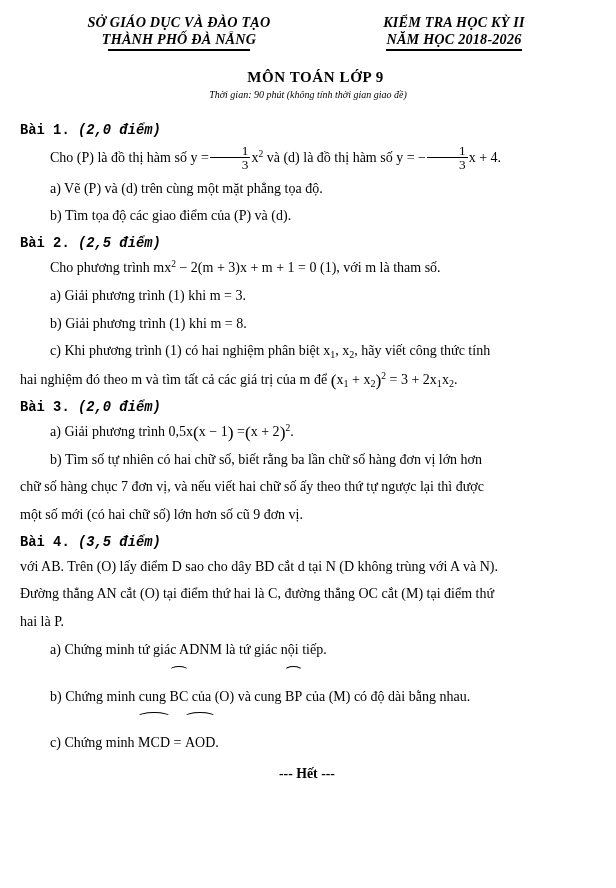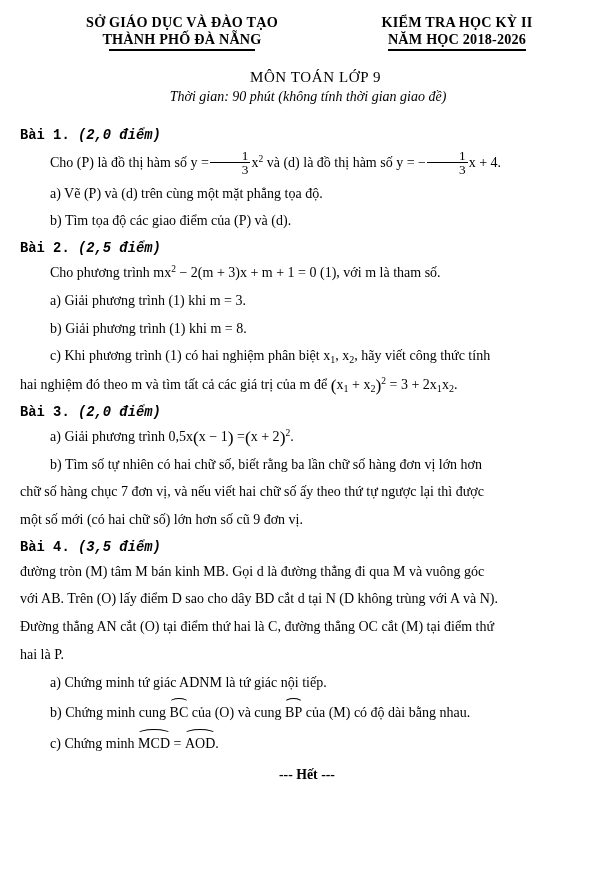--- a/index.html
+++ b/index.html
@@ -13,23 +13,24 @@
     font-size: 13.5px;
     overflow: hidden;
     position: relative;
   }
 
   .page { width: 616px; height: 888px; position: relative; padding: 0; }
 
   
   .header-row {
     display: flex;
-    justify-content: flex-end;
+    justify-content: center;
     align-items: flex-start;
     padding: 14px 34px 0 26px;
+    font-style: italic;
   }
   .hdr-block { text-align: center; line-height: 1.22; }
   .hdr-left { width: 300px; }
   .hdr-right { width: 250px; }
   .hdr-line {
     font-weight: bold;
     font-size: 14.2px;
     letter-spacing: 0.2px;
     white-space: nowrap;
   }
@@ -40,28 +41,28 @@
     left: 4%; right: 4%;
     bottom: -2px;
     height: 2px;
     background: #000;
   }
   .hdr-right .hdr-underlined::after { left: 0%; right: 0%; }
 
   
   .title-block { text-align: center; margin-top: 20px; }
   .subject-title {
-    font-weight: normal;
+    font-weight: bold;
     font-size: 15px;
     letter-spacing: 0.6px;
     padding-left: 15px;
   }
   .time-note {
     font-style: italic;
-    font-size: 14px;
+    font-size: 10px;
     margin-top: 3px;
   }
 
   
   .body-wrap { padding: 14px 22px 0 20px; }
 
   .bai-head {
     font-weight: bold;
     font-size: 13.8px;
     margin-top: 9px;
@@ -105,21 +106,21 @@
     display: inline-block;
     font-size: 1.25em;
     vertical-align: -0.12em;
     line-height: 1;
   }
 
   
   .arc {
     position: relative;
     display: inline-block;
-    padding-top: 3px;
+    padding-top: 19px;
     white-space: nowrap;
   }
   .arc > .arc-bar {
     position: absolute;
     top: -1px;
     left: -1px;
     right: -1px;
     height: 6px;
     border-top: 1.4px solid #000;
     border-left: 1.4px solid transparent;
@@ -225,21 +226,20 @@
 
     <div class="para sub-indent">b) Tìm số tự nhiên có hai chữ số, biết rằng ba lần chữ số hàng đơn vị lớn hơn</div>
     <div class="para flush">chữ số hàng chục 7 đơn vị, và nếu viết hai chữ số ấy theo thứ tự  ngược lại thì được</div>
     <div class="para flush">một số mới (có hai chữ số) lớn hơn số cũ 9 đơn vị.</div>
 
     <div class="bai-head">
       <span>Bài 4.</span>
       <span class="pts">(3,5 điểm)</span>
     </div>
 
-    <div class="para flush">đường tròn (M) tâm M bán kinh MB. Gọi d là đường thẳng đi qua M và vuông góc</div>
     <div class="para flush">với AB. Trên (O) lấy điểm D sao cho dây BD cắt d tại N (D không trùng với A và N).</div>
     <div class="para flush">Đường thẳng AN cắt (O) tại điểm thứ hai là C, đường thẳng OC cắt (M) tại điểm thứ</div>
     <div class="para flush">hai là P.</div>
 
     <div class="para sub-indent">a) Chứng minh tứ giác ADNM là tứ giác nội tiếp.</div>
 
     <div class="para sub-indent">
       <span>b) Chứng minh cung</span>
       <span class="arc"><span class="arc-bar"></span><span>BC</span></span>
       <span>của (O) và cung</span>

